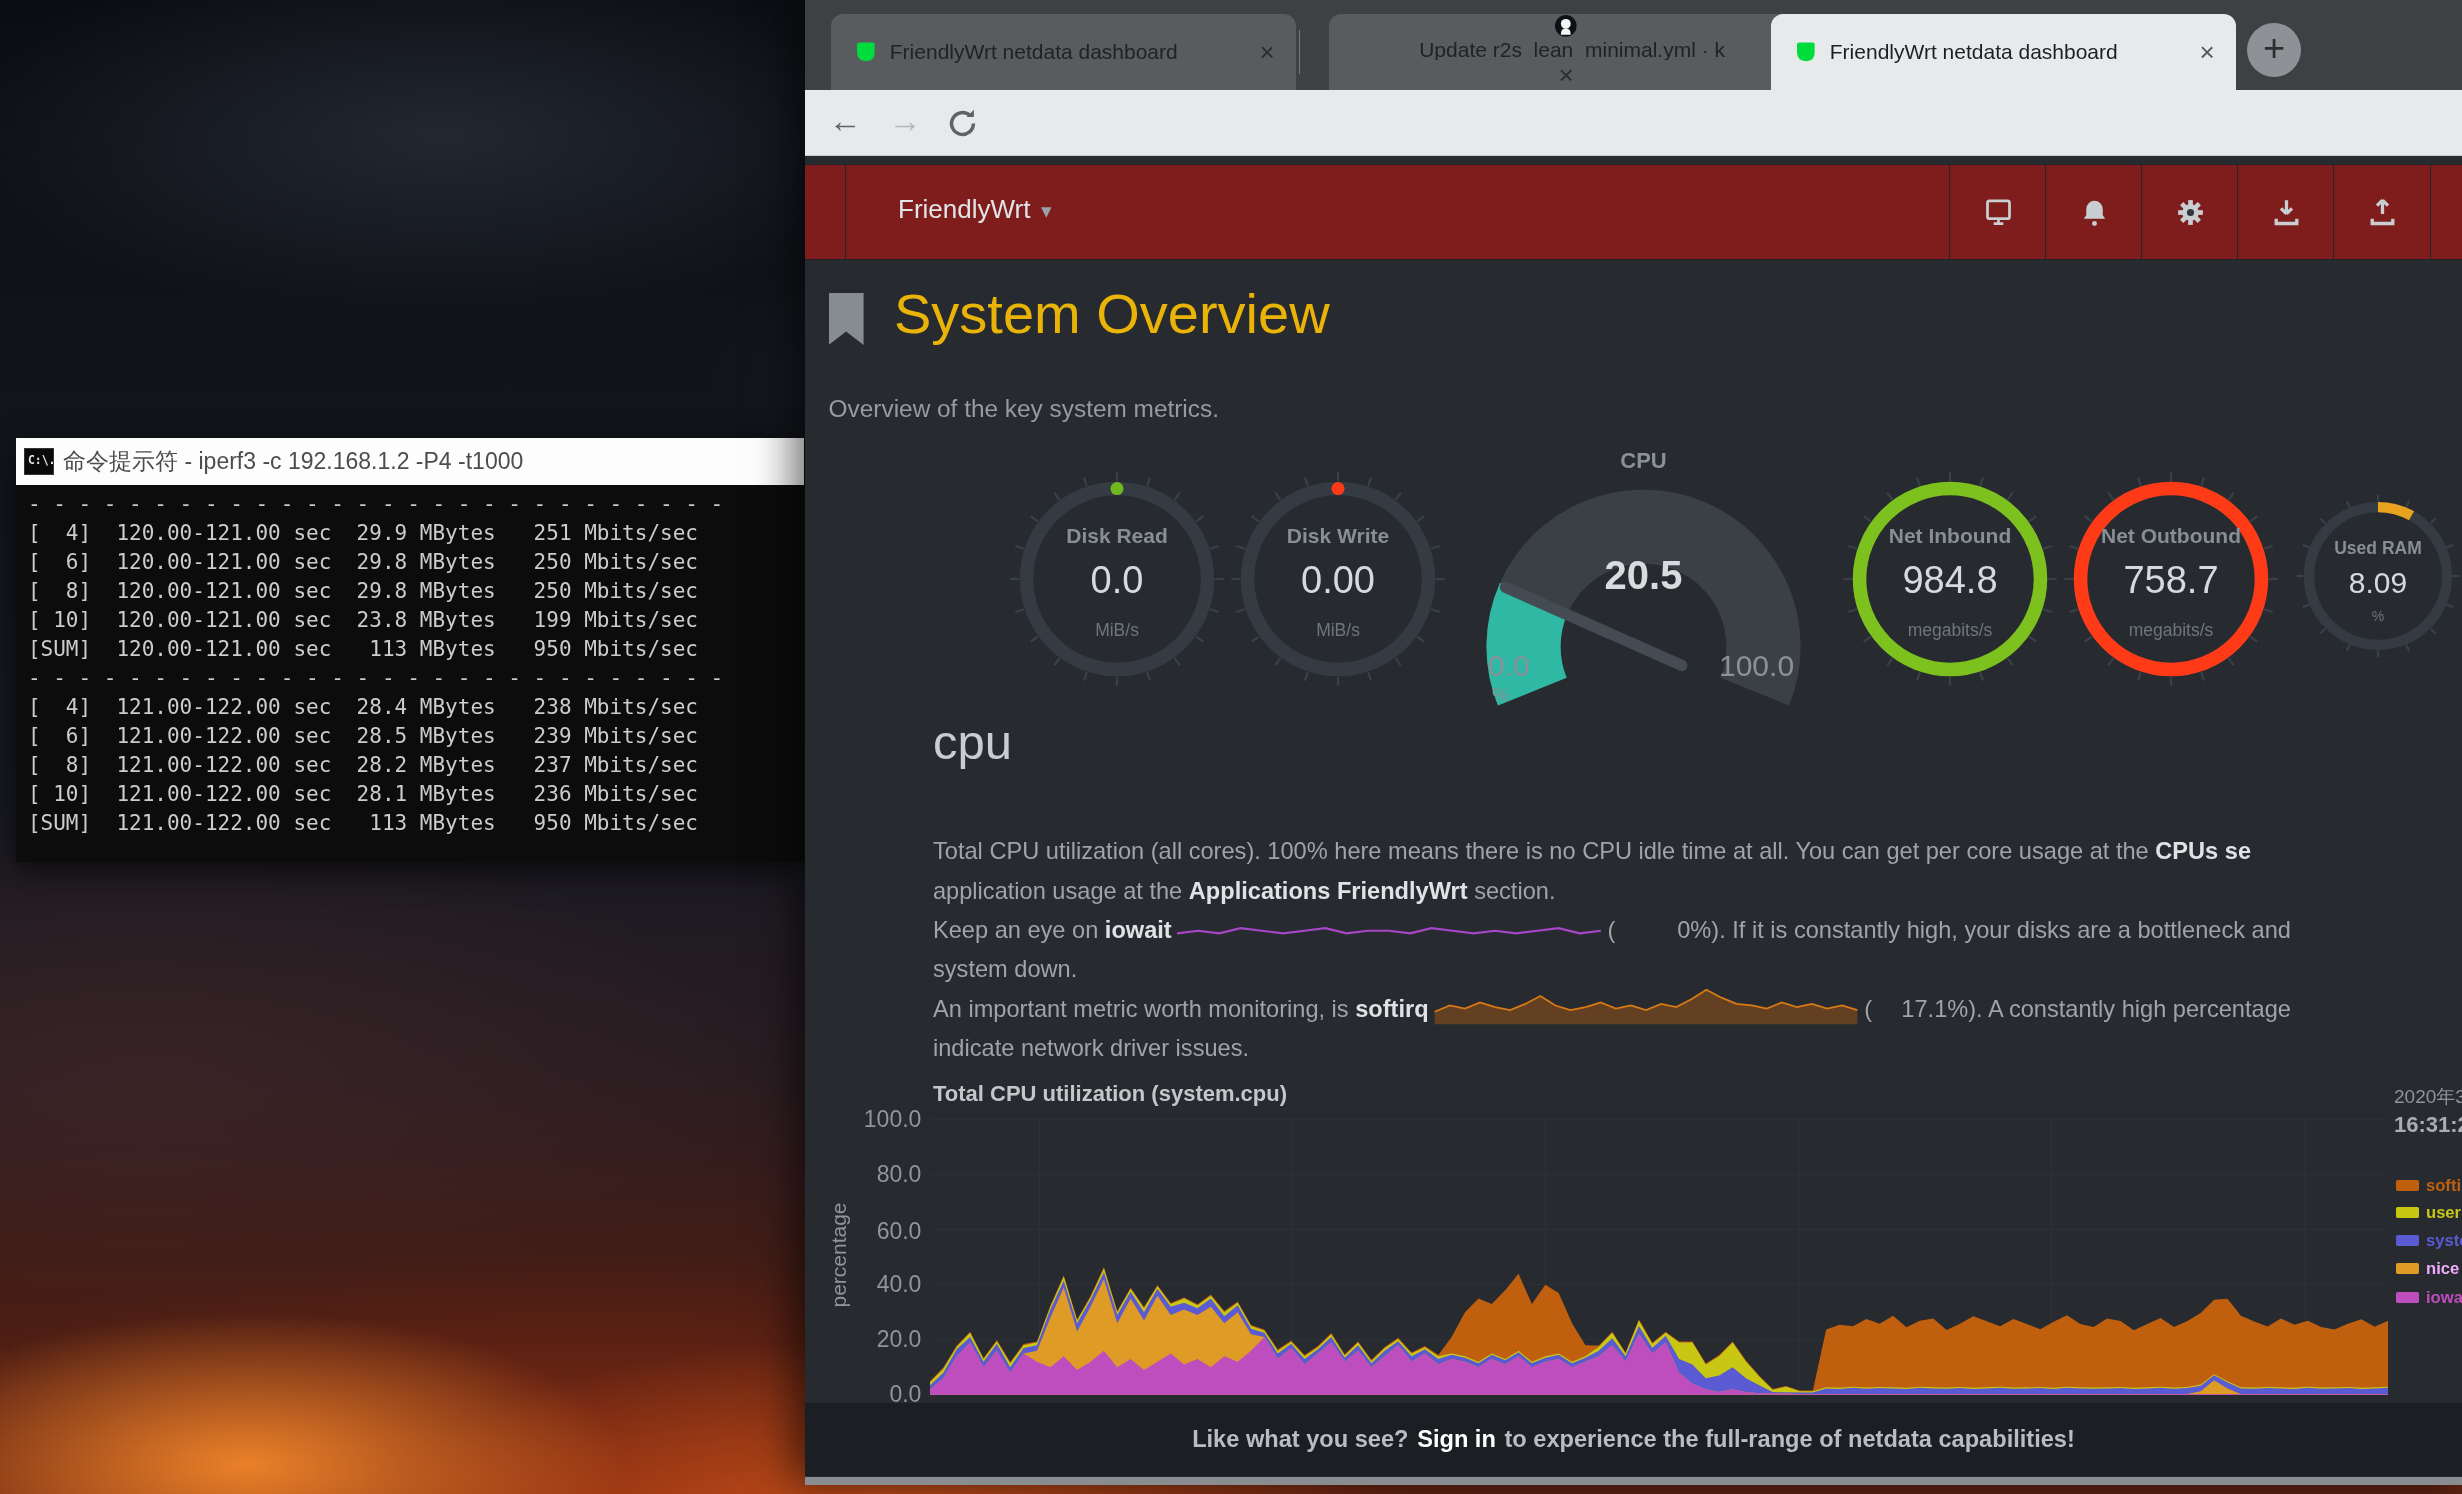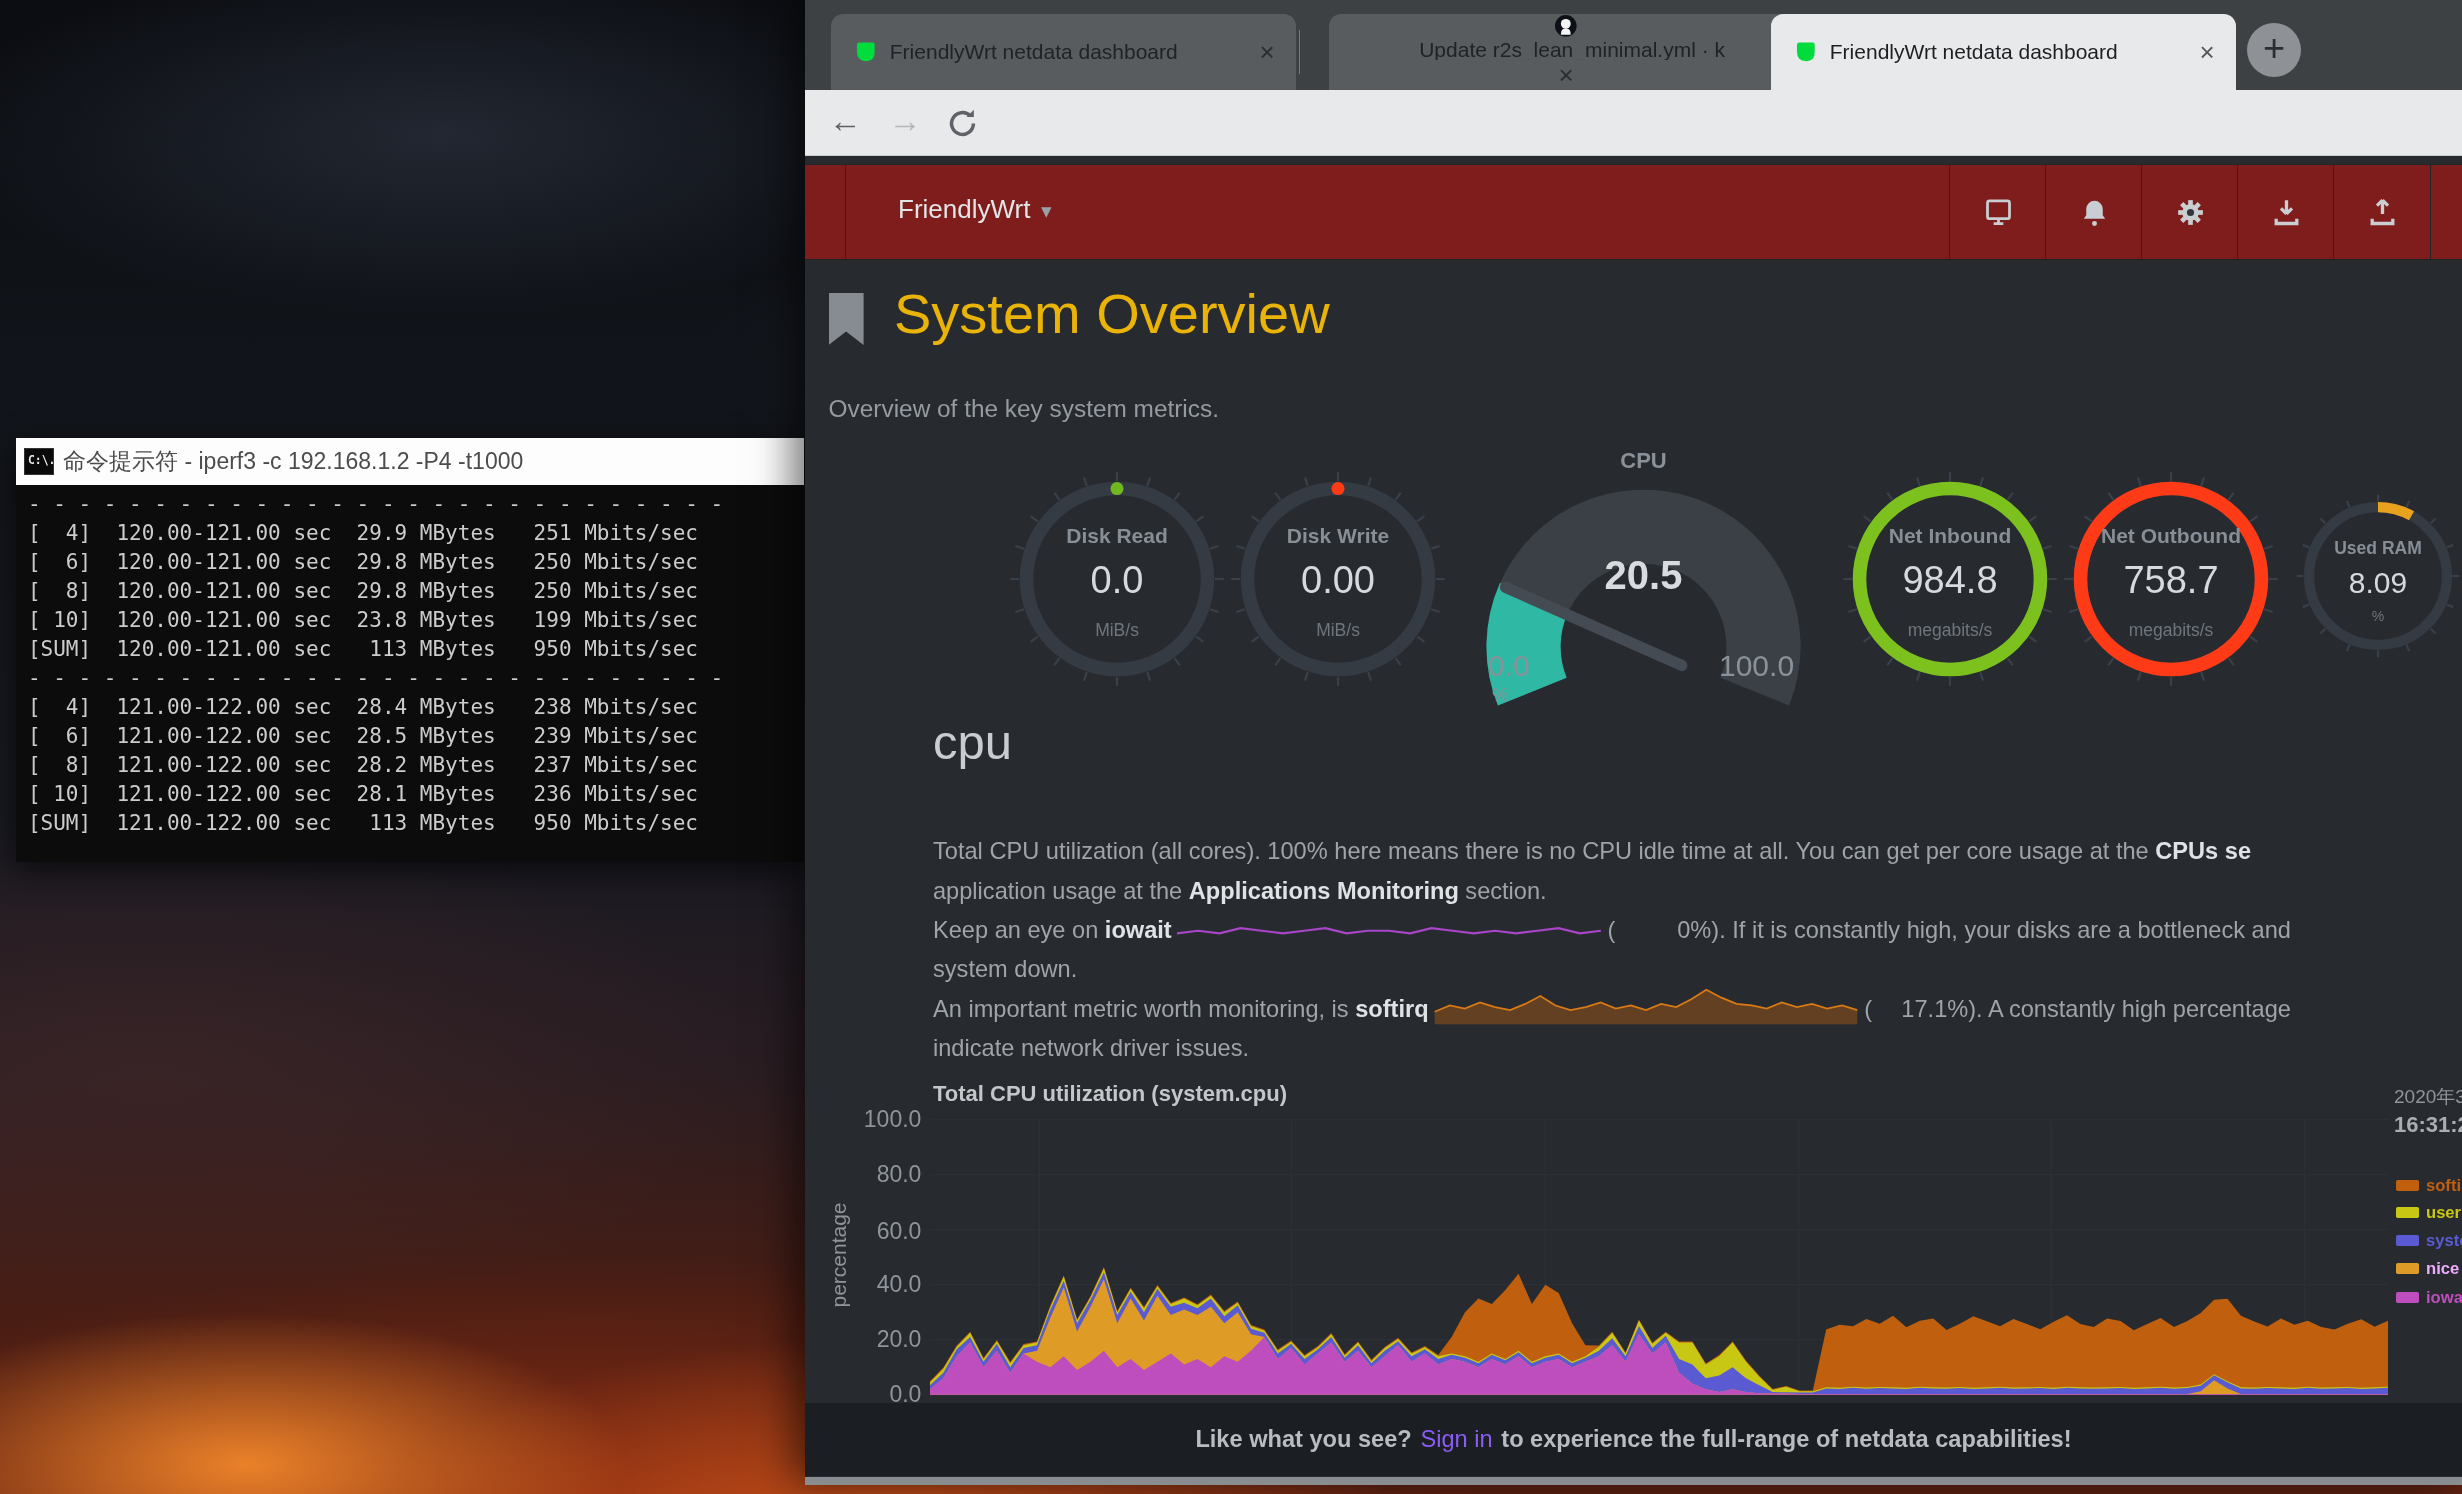--- a/index.html
+++ b/index.html
@@ -81,21 +81,21 @@
   .chart-date{left:1589px;top:1084px;font-size:19px;color:#8f959b;white-space:nowrap;}
   .chart-time{left:1589px;top:1112px;font-size:22px;font-weight:bold;color:#a9aeb3;white-space:nowrap;}
   .yaxis{left:24.4px;top:1109px;width:92px;height:301px;}
   .ytick{position:absolute;right:0;width:92px;height:26px;line-height:26px;text-align:right;font-size:23px;color:#8f959b;}
   .ylab{left:-54px;top:1243px;width:175px;text-align:center;font-size:21px;color:#8f959b;transform:rotate(-90deg);}
   .legend-row{left:1591px;height:23px;display:flex;align-items:center;white-space:nowrap;overflow:hidden;width:66px;}
   .legend-row .sw{width:23px;height:11.4px;border-radius:1.7px;margin-right:7px;flex:0 0 auto;}
   .legend-row .lg-t{font-size:16.6px;font-weight:bold;}
   .nd-footer{left:0;top:1403px;right:0;height:73px;background:#1b1e22;display:flex;align-items:center;justify-content:center;white-space:nowrap;}
   .nd-footer span{font-size:23.6px;font-weight:600;color:#b9bdc2;}
-  .nd-footer .signin{color:#8b5cf6;font-weight:normal;margin:0 8.7px;}
+  .nd-footer .signin{color:#ffffff;font-weight:bold;margin:0 8.7px;}
   .browser-bottom{left:0;top:1477px;right:0;height:7.9px;background:#8a8d90;}
 </style>
 </head>
 <body>
 
 <div class="abs term">
   <div class="abs term-titlebar" style="width:788px;">
     <div class="term-icon">
         <span>C:\.</span>
       </div>
@@ -369,21 +369,21 @@
     <div class="abs g-value">8.09</div>
     <div class="abs g-unit">%</div>
   </div>
 
   <div class="abs sec-heading">cpu</div>
 
   <div class="abs pline" style="top:838px;">
     <span>Total CPU utilization (all cores). 100% here means there is no CPU idle time at all. You can get per core usage at the </span><b>CPUs se</b>
   </div>
   <div class="abs pline" style="top:878px;">
-    <span>application usage at the </span><b>Applications Monitoring</b><span> section.</span>
+    <span>application usage at the </span><b>Applications FriendlyWrt</b><span> section.</span>
   </div>
   <div class="abs pline" style="top:917px;">
     <span>Keep an eye on </span><b>iowait</b><svg class="spark1" width="424" height="14" viewBox="0 0 486 16">
         <polyline points="0.0,13.0 24.3,10.0 48.6,13.0 72.9,7.0 97.2,10.0 121.5,13.0 145.8,10.0 170.1,7.0 194.4,13.0 218.7,10.0 243.0,10.0 267.3,13.0 291.6,7.0 315.9,10.0 340.2,13.0 364.5,10.0 388.8,13.0 413.1,10.0 437.4,7.0 461.7,13.0 486.0,10.0" fill="none" stroke="#a845c8" stroke-width="2.5"></polyline>
       </svg><span> (</span><span class="pval">0%</span><span>). If it is constantly high, your disks are a bottleneck and</span>
   </div>
   <div class="abs pline" style="top:956px;">
     <span>system down.</span>
   </div>
   <div class="abs pline" style="top:995px;">

